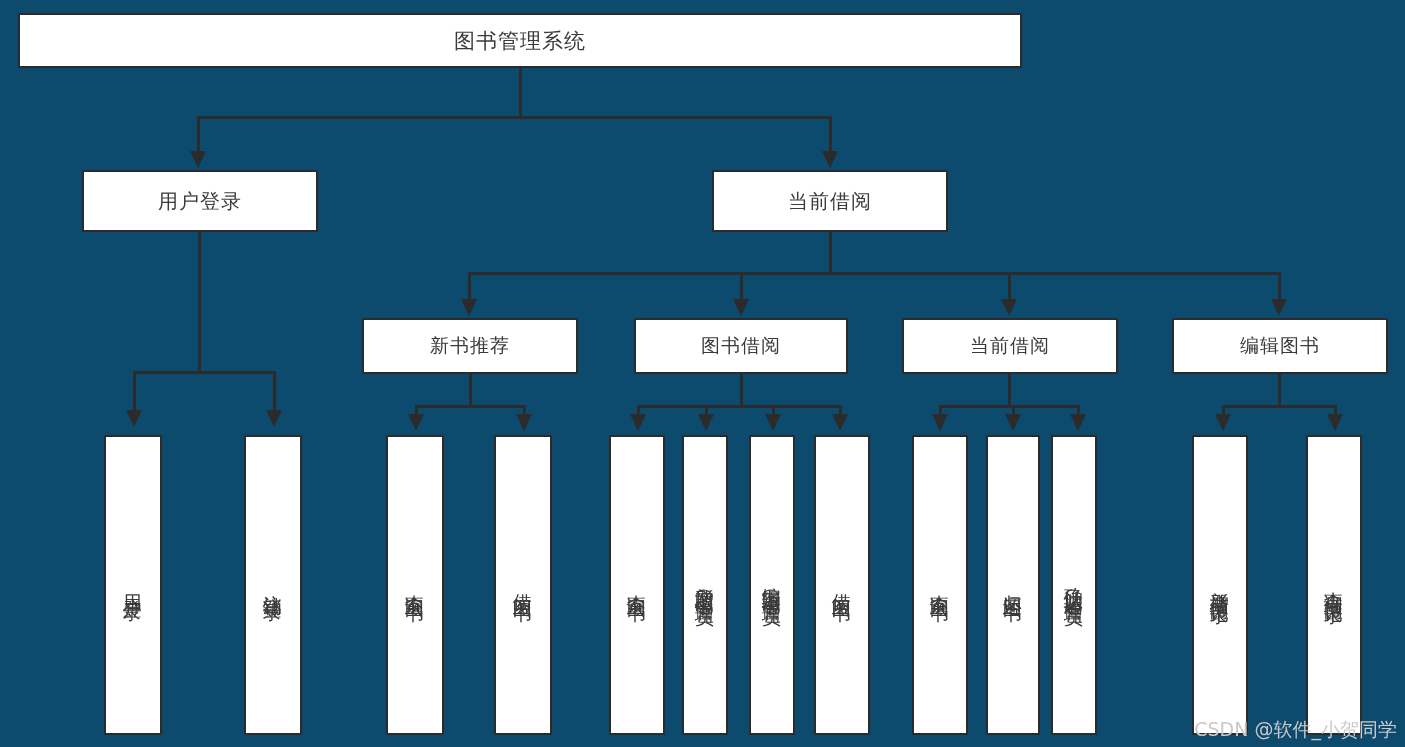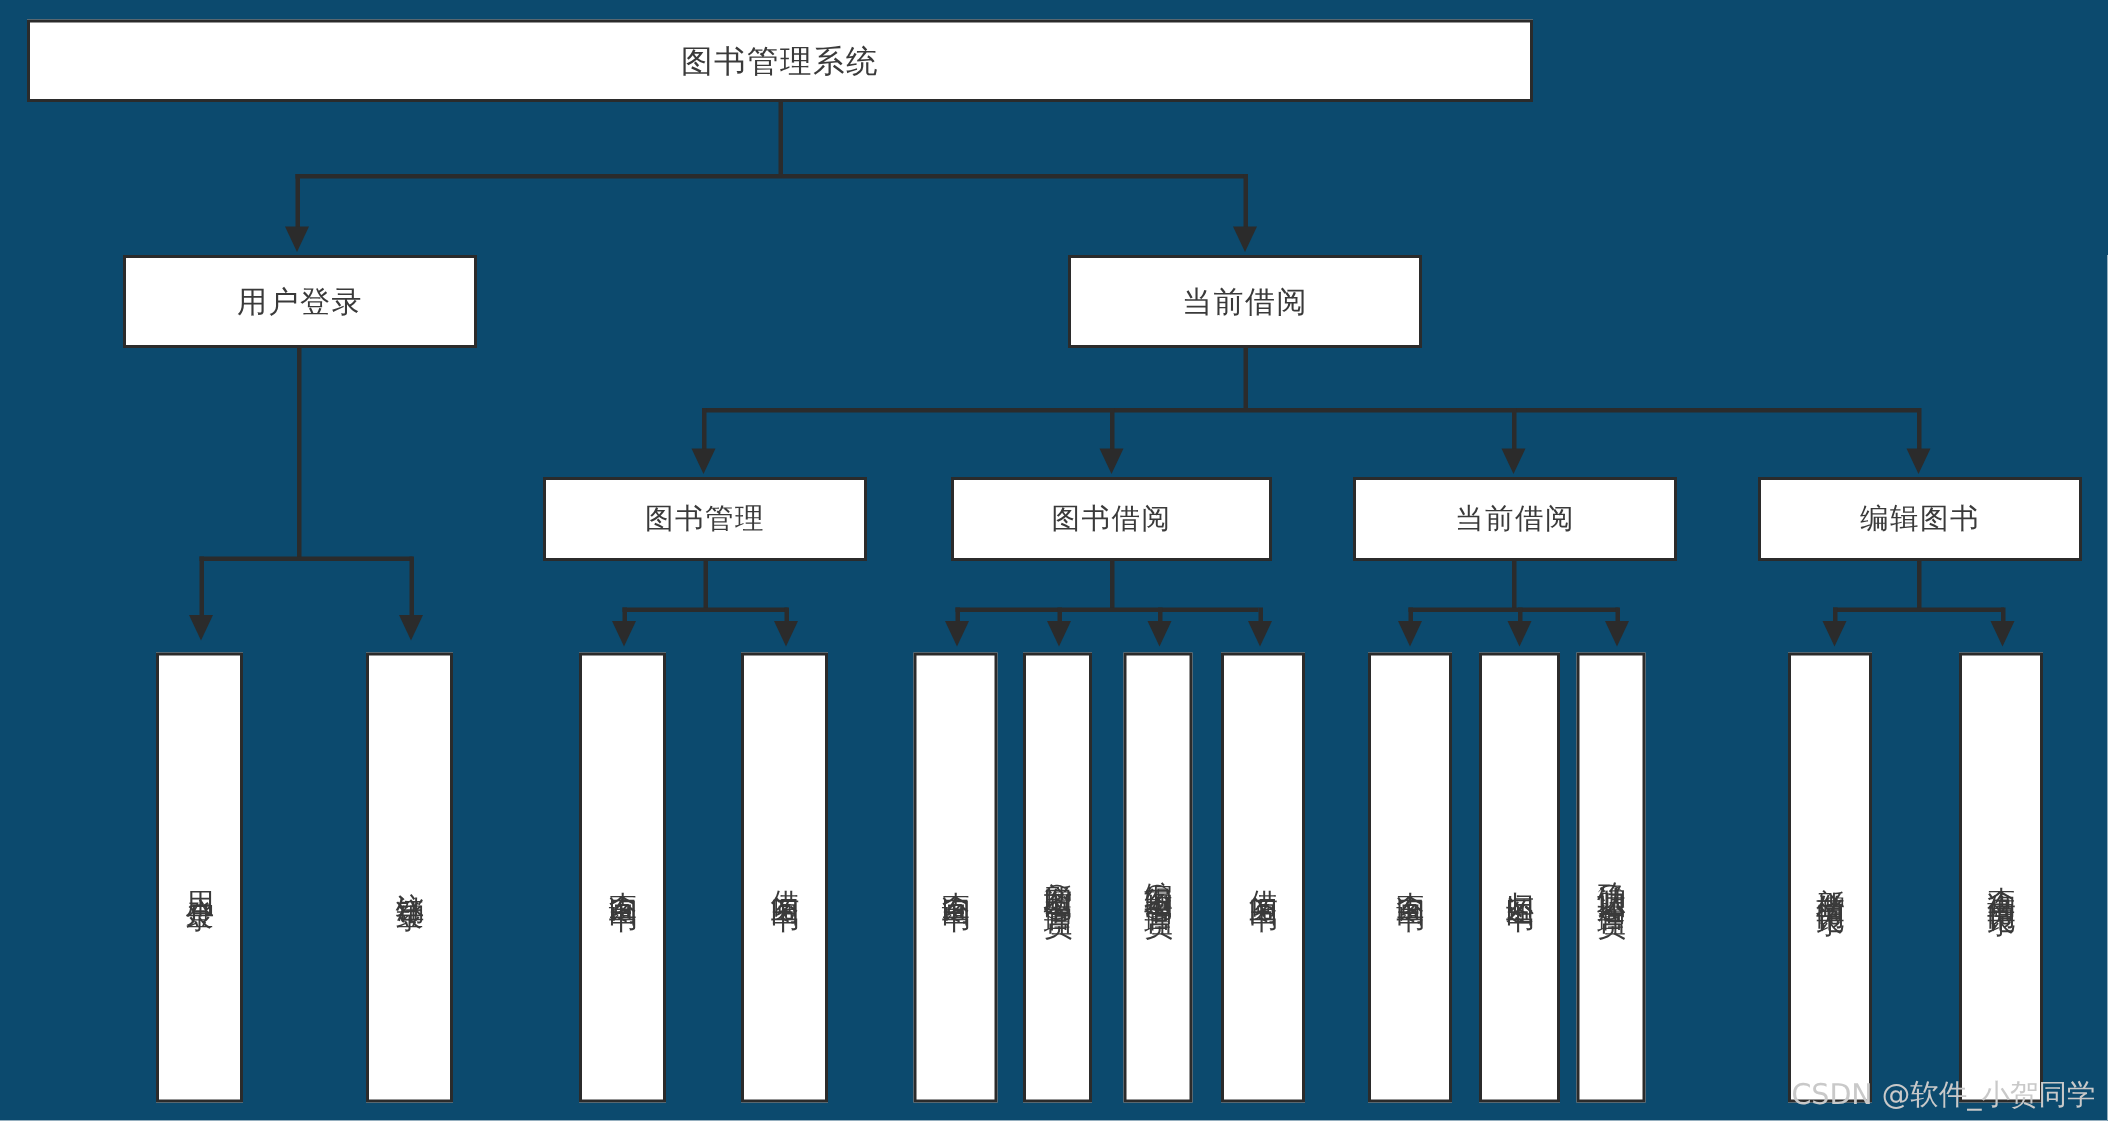--- a/index.html
+++ b/index.html
@@ -122,21 +122,21 @@
   <div class="vline" style="left:468px; top:272px; height:30px;"></div>
   <div class="arrow" style="left:461px; top:299px;"></div>
   <div class="vline" style="left:740px; top:272px; height:30px;"></div>
   <div class="arrow" style="left:733px; top:299px;"></div>
   <div class="vline" style="left:1008px; top:272px; height:30px;"></div>
   <div class="arrow" style="left:1001px; top:299px;"></div>
   <div class="vline" style="left:1278px; top:272px; height:30px;"></div>
   <div class="arrow" style="left:1271px; top:299px;"></div>
 
   <div class="node lvl3" style="left:362px; top:318px; width:216px; height:56px;">
-    <span>图书管理</span>
+    <span>新书推荐</span>
   </div>
   <div class="node lvl3" style="left:634px; top:318px; width:214px; height:56px;justify-content:center;">
     <span>图书借阅</span>
   </div>
   <div class="node lvl3" style="left:902px; top:318px; width:216px; height:56px;text-align:center;">
     <span>当前借阅</span>
   </div>
   <div class="node lvl3" style="left:1172px; top:318px; width:216px; height:56px;">
     <span>编辑图书</span>
   </div>

